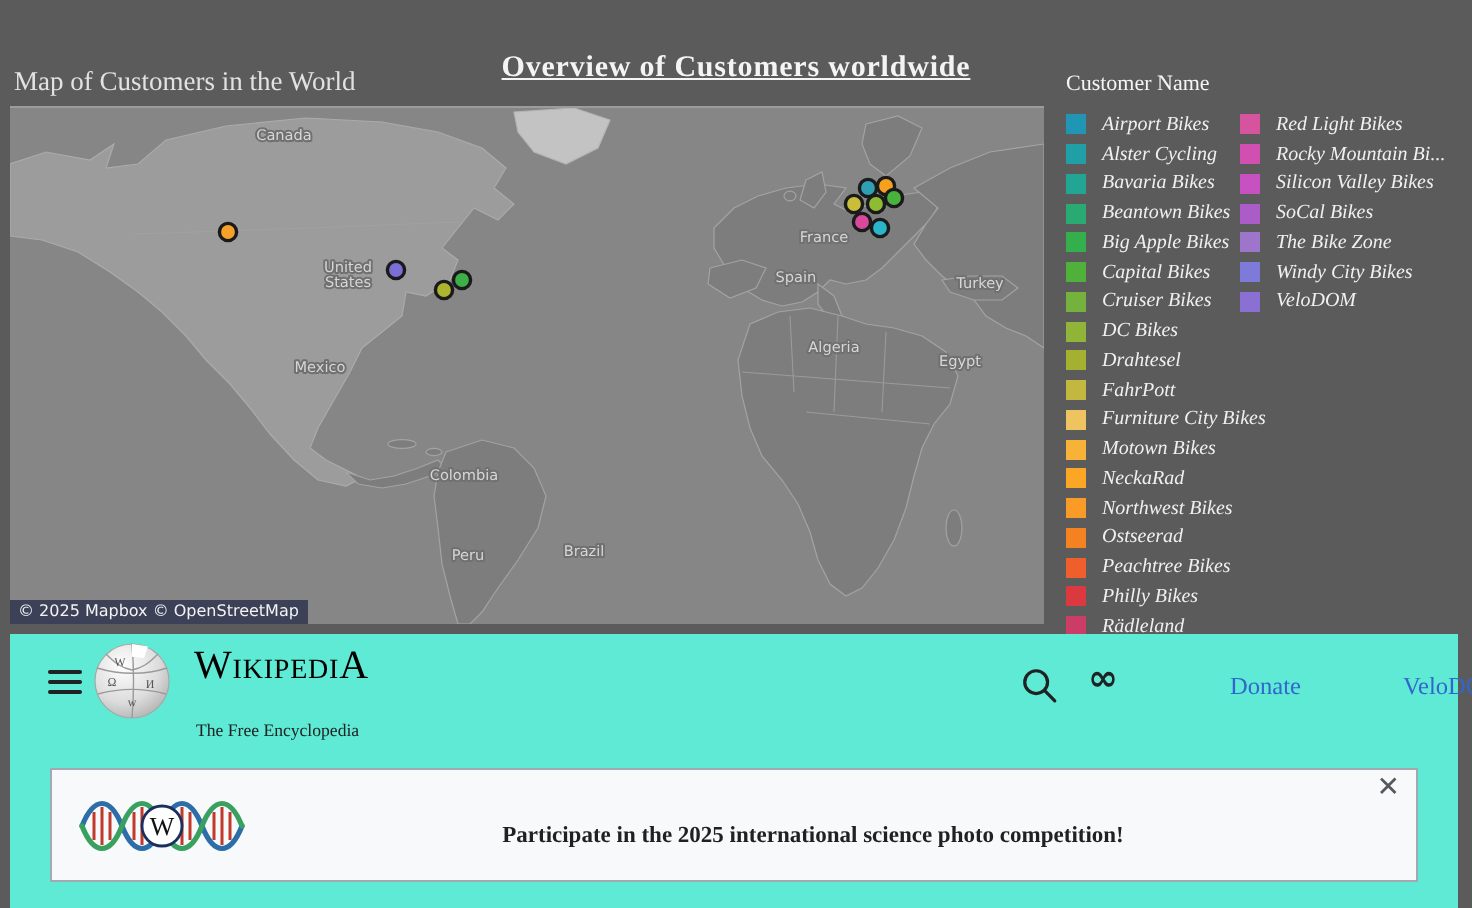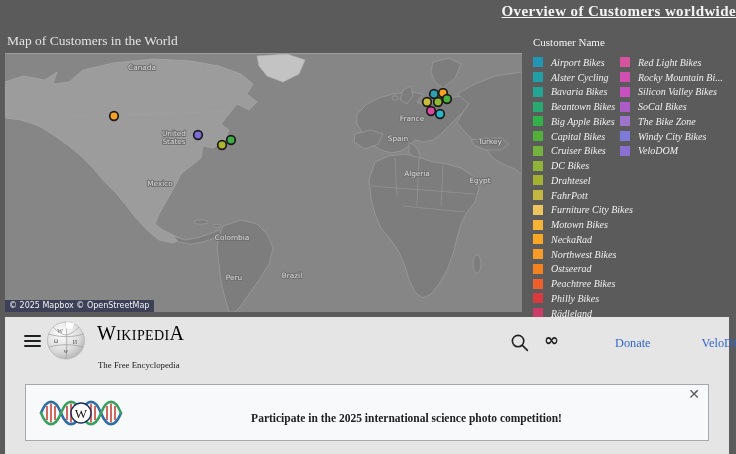--- a/index.html
+++ b/index.html
@@ -1,20 +1,20 @@
 <!DOCTYPE html>
 <html><head>
 <meta charset="utf-8">
 <style>
   html,body{margin:0;padding:0;background:#5b5b5b;}
   .stage{position:relative;width:736px;height:454px;background:#5b5b5b;overflow:hidden;
          font-family:"Liberation Serif","DejaVu Serif",serif;}
 
   
-  .dash-title{position:absolute;top:3px;left:0;width:100%;text-align:right;color:#f4f4f4;
+  .dash-title{position:absolute;top:26px;left:0;width:100%;text-align:center;color:#f4f4f4;
               font-size:15px;font-weight:bold;text-decoration:underline;letter-spacing:.4px;}
   .map-title{position:absolute;top:33px;left:7px;color:#e2e2e2;font-size:13.5px;}
 
   .map{position:absolute;left:5px;top:53px;width:517px;height:258px;background:#868686;
        border-top:1px solid #9c9c9c;cursor:grab;}
   .map svg{position:absolute;left:0;top:0;}
   .land{fill:#7d7d7d;stroke:#a3a3a3;stroke-width:.6;}
   .land-light{fill:#9c9c9c;stroke:#ababab;stroke-width:.6;}
   .land-ice{fill:#c3c3c3;stroke:#b5b5b5;stroke-width:.6;}
   .borderline{fill:none;stroke:#a3a3a3;stroke-width:.55;opacity:.8;}
@@ -25,21 +25,21 @@
 
   
   .legend{position:absolute;left:533px;top:36px;width:203px;}
   .legend-title{font-size:11px;font-weight:normal;color:#f5f5f5;margin-bottom:7px;}
   .legend-grid{display:grid;grid-auto-flow:column;grid-template-rows:repeat(18,14.75px);
                grid-template-columns:87px 1fr;font-style:italic;}
   .legend-item{display:flex;align-items:center;font-size:10px;color:#f0f0f0;white-space:nowrap;cursor:pointer;}
   .legend-item .sw{width:10px;height:10px;margin-right:8px;flex:none;}
 
   
-  .wiki{position:absolute;left:5px;top:317px;width:724px;height:137px;background:#e5e5e5;}
+  .wiki{position:absolute;left:5px;top:317px;width:724px;height:137px;background:#5eead4;}
   .hamburger{position:absolute;left:19px;top:18px;width:17px;height:12px;display:flex;
              flex-direction:column;justify-content:space-between;cursor:pointer;}
   .hamburger b{height:2px;background:#202122;border-radius:1px;}
   .globe{position:absolute;left:41px;top:3px;width:40px;height:40px;cursor:pointer;}
   .wordmark{position:absolute;left:92px;top:6px;font-size:20px;font-variant:small-caps;
             color:#000;letter-spacing:.4px;line-height:1;cursor:pointer;}
   .tagline{position:absolute;left:93px;top:27px;font-size:8.8px;color:#202122;margin-top:16px;}
   .search-btn{position:absolute;left:505px;top:16px;width:19px;height:19px;cursor:pointer;}
   .infinity{position:absolute;left:539px;top:12px;font-size:18px;font-weight:bold;color:#202122;
             font-family:"DejaVu Sans",sans-serif;cursor:pointer;line-height:1.2;}

